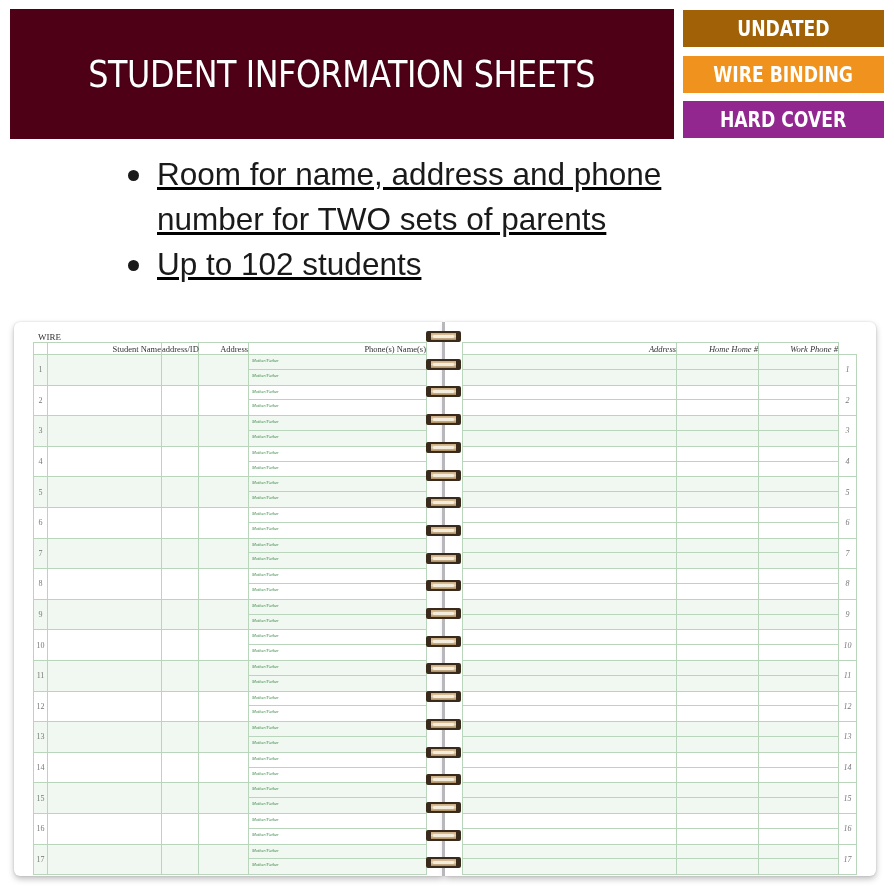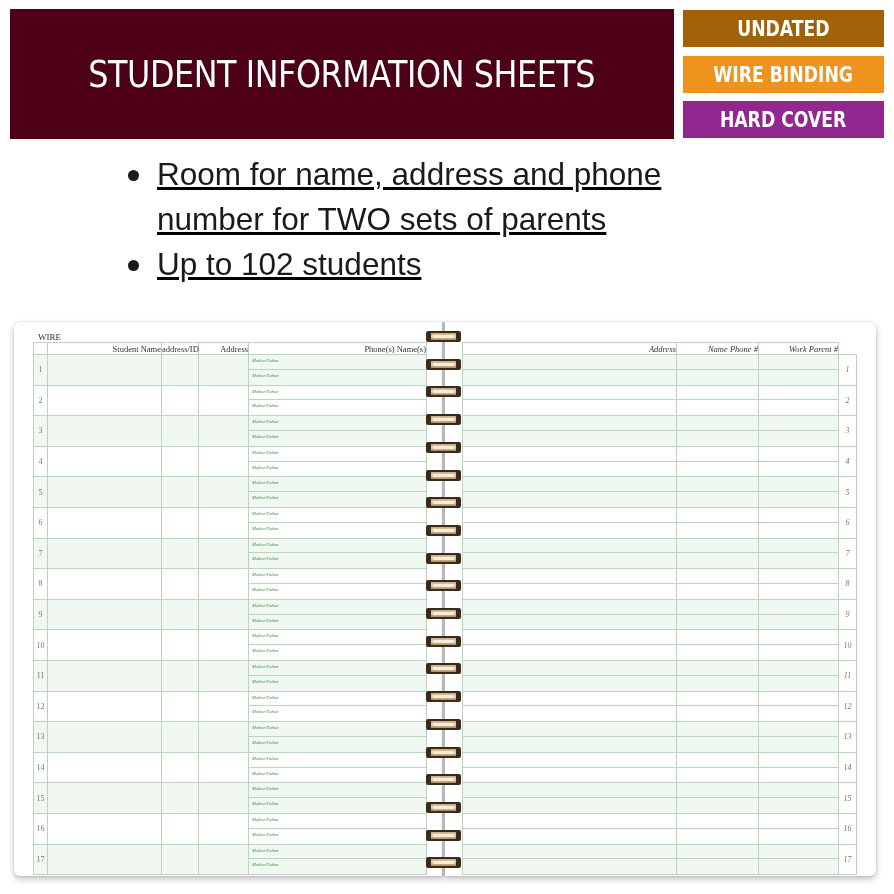--- a/index.html
+++ b/index.html
@@ -294,22 +294,22 @@
 <table class="sheet right-table">
   <colgroup>
     <col style="width:214px">
       <col style="width:82px">
       <col style="width:80px">
       <col style="width:18px">
   </colgroup>
   <thead>
     <tr>
       <th>Address</th>
-      <th>Name Phone #</th>
-      <th>Work Parent #</th>
+      <th>Home Home #</th>
+      <th>Work Phone #</th>
       <th style="border-top:none;border-right:none;"></th>
     </tr>
   </thead>
   <tbody id="right-body">
       <tr class="tint" style="height:29.8px">
       <td class="parent-cell">
           <div class="subline"></div>
           <div class="subline"></div>
         </td>
       <td class="parent-cell">

